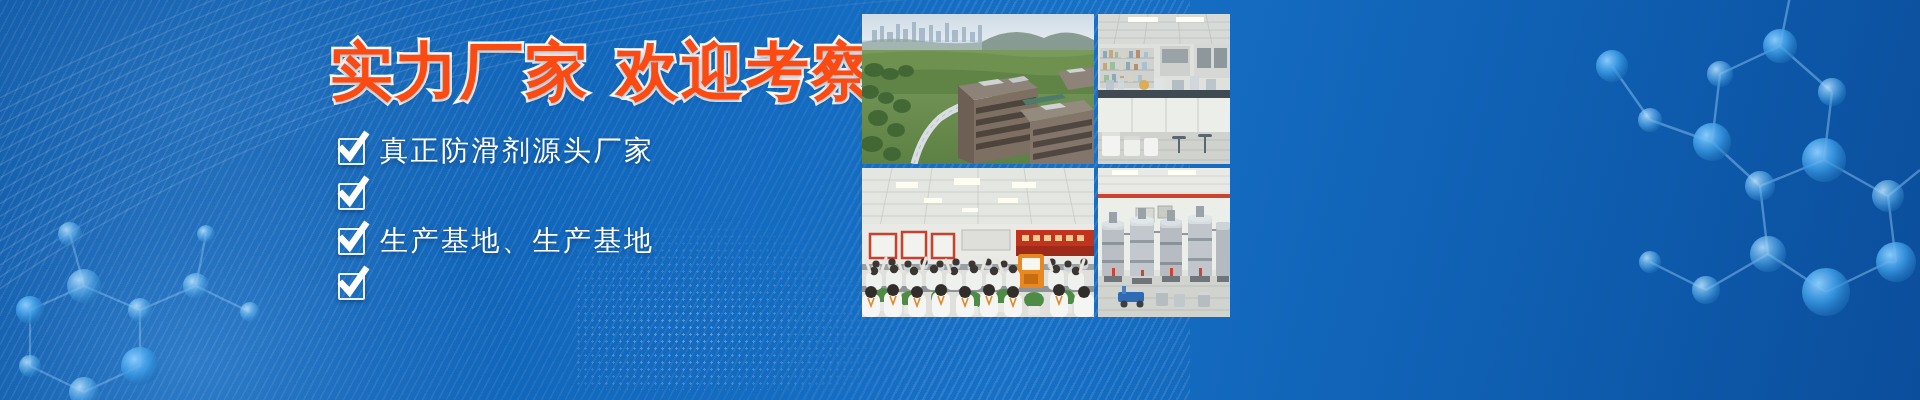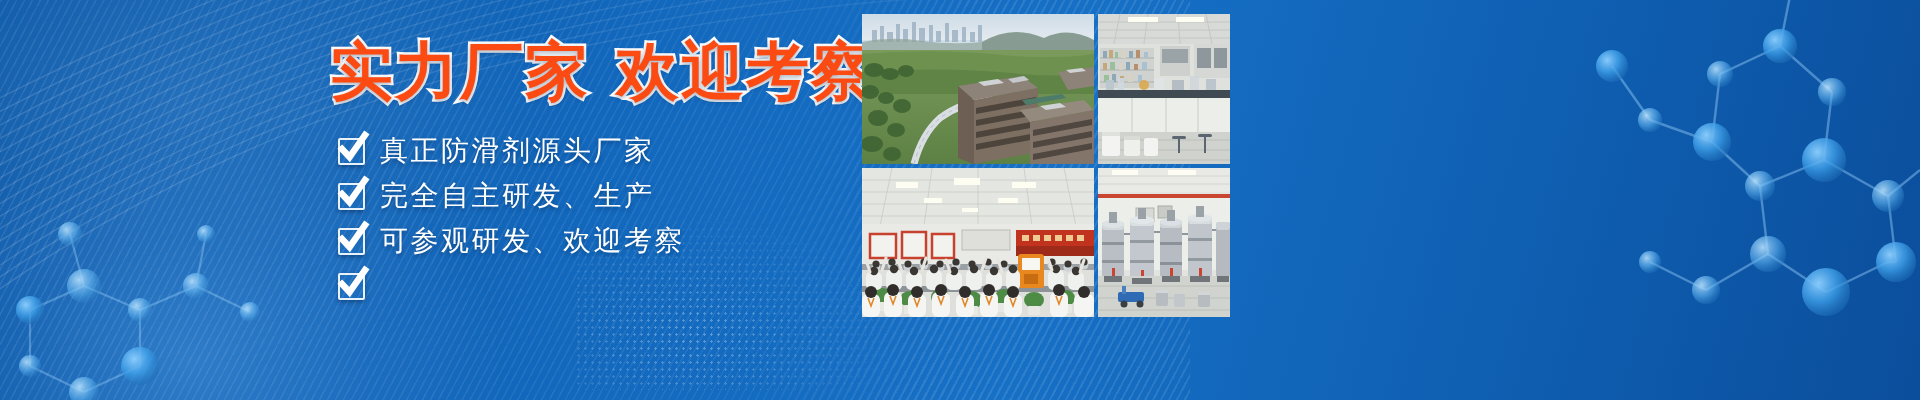--- a/index.html
+++ b/index.html
@@ -203,30 +203,29 @@
         </span>
         <span class="bullet-text">真正防滑剂源头厂家</span>
       </div>
 
       <div class="bullet">
         <span class="chk">
           <svg viewBox="0 0 34 34">
               <path d="M6 17 L13.5 25 L29 3" fill="none" stroke="#ffffff" stroke-width="6.5" stroke-linecap="square" stroke-linejoin="miter"></path>
             </svg>
         </span>
-        <span class="bullet-text">完全自主研发、生产</span>
       </div>
 
       <div class="bullet">
         <span class="chk">
           <svg viewBox="0 0 34 34">
               <path d="M6 17 L13.5 25 L29 3" fill="none" stroke="#ffffff" stroke-width="6.5" stroke-linecap="square" stroke-linejoin="miter"></path>
             </svg>
         </span>
-        <span class="bullet-text">可参观研发、欢迎考察</span>
+        <span class="bullet-text">生产基地、生产基地</span>
       </div>
 
       <div class="bullet">
         <span class="chk">
           <svg viewBox="0 0 34 34">
               <path d="M6 17 L13.5 25 L29 3" fill="none" stroke="#ffffff" stroke-width="6.5" stroke-linecap="square" stroke-linejoin="miter"></path>
             </svg>
         </span>
       </div>
 

